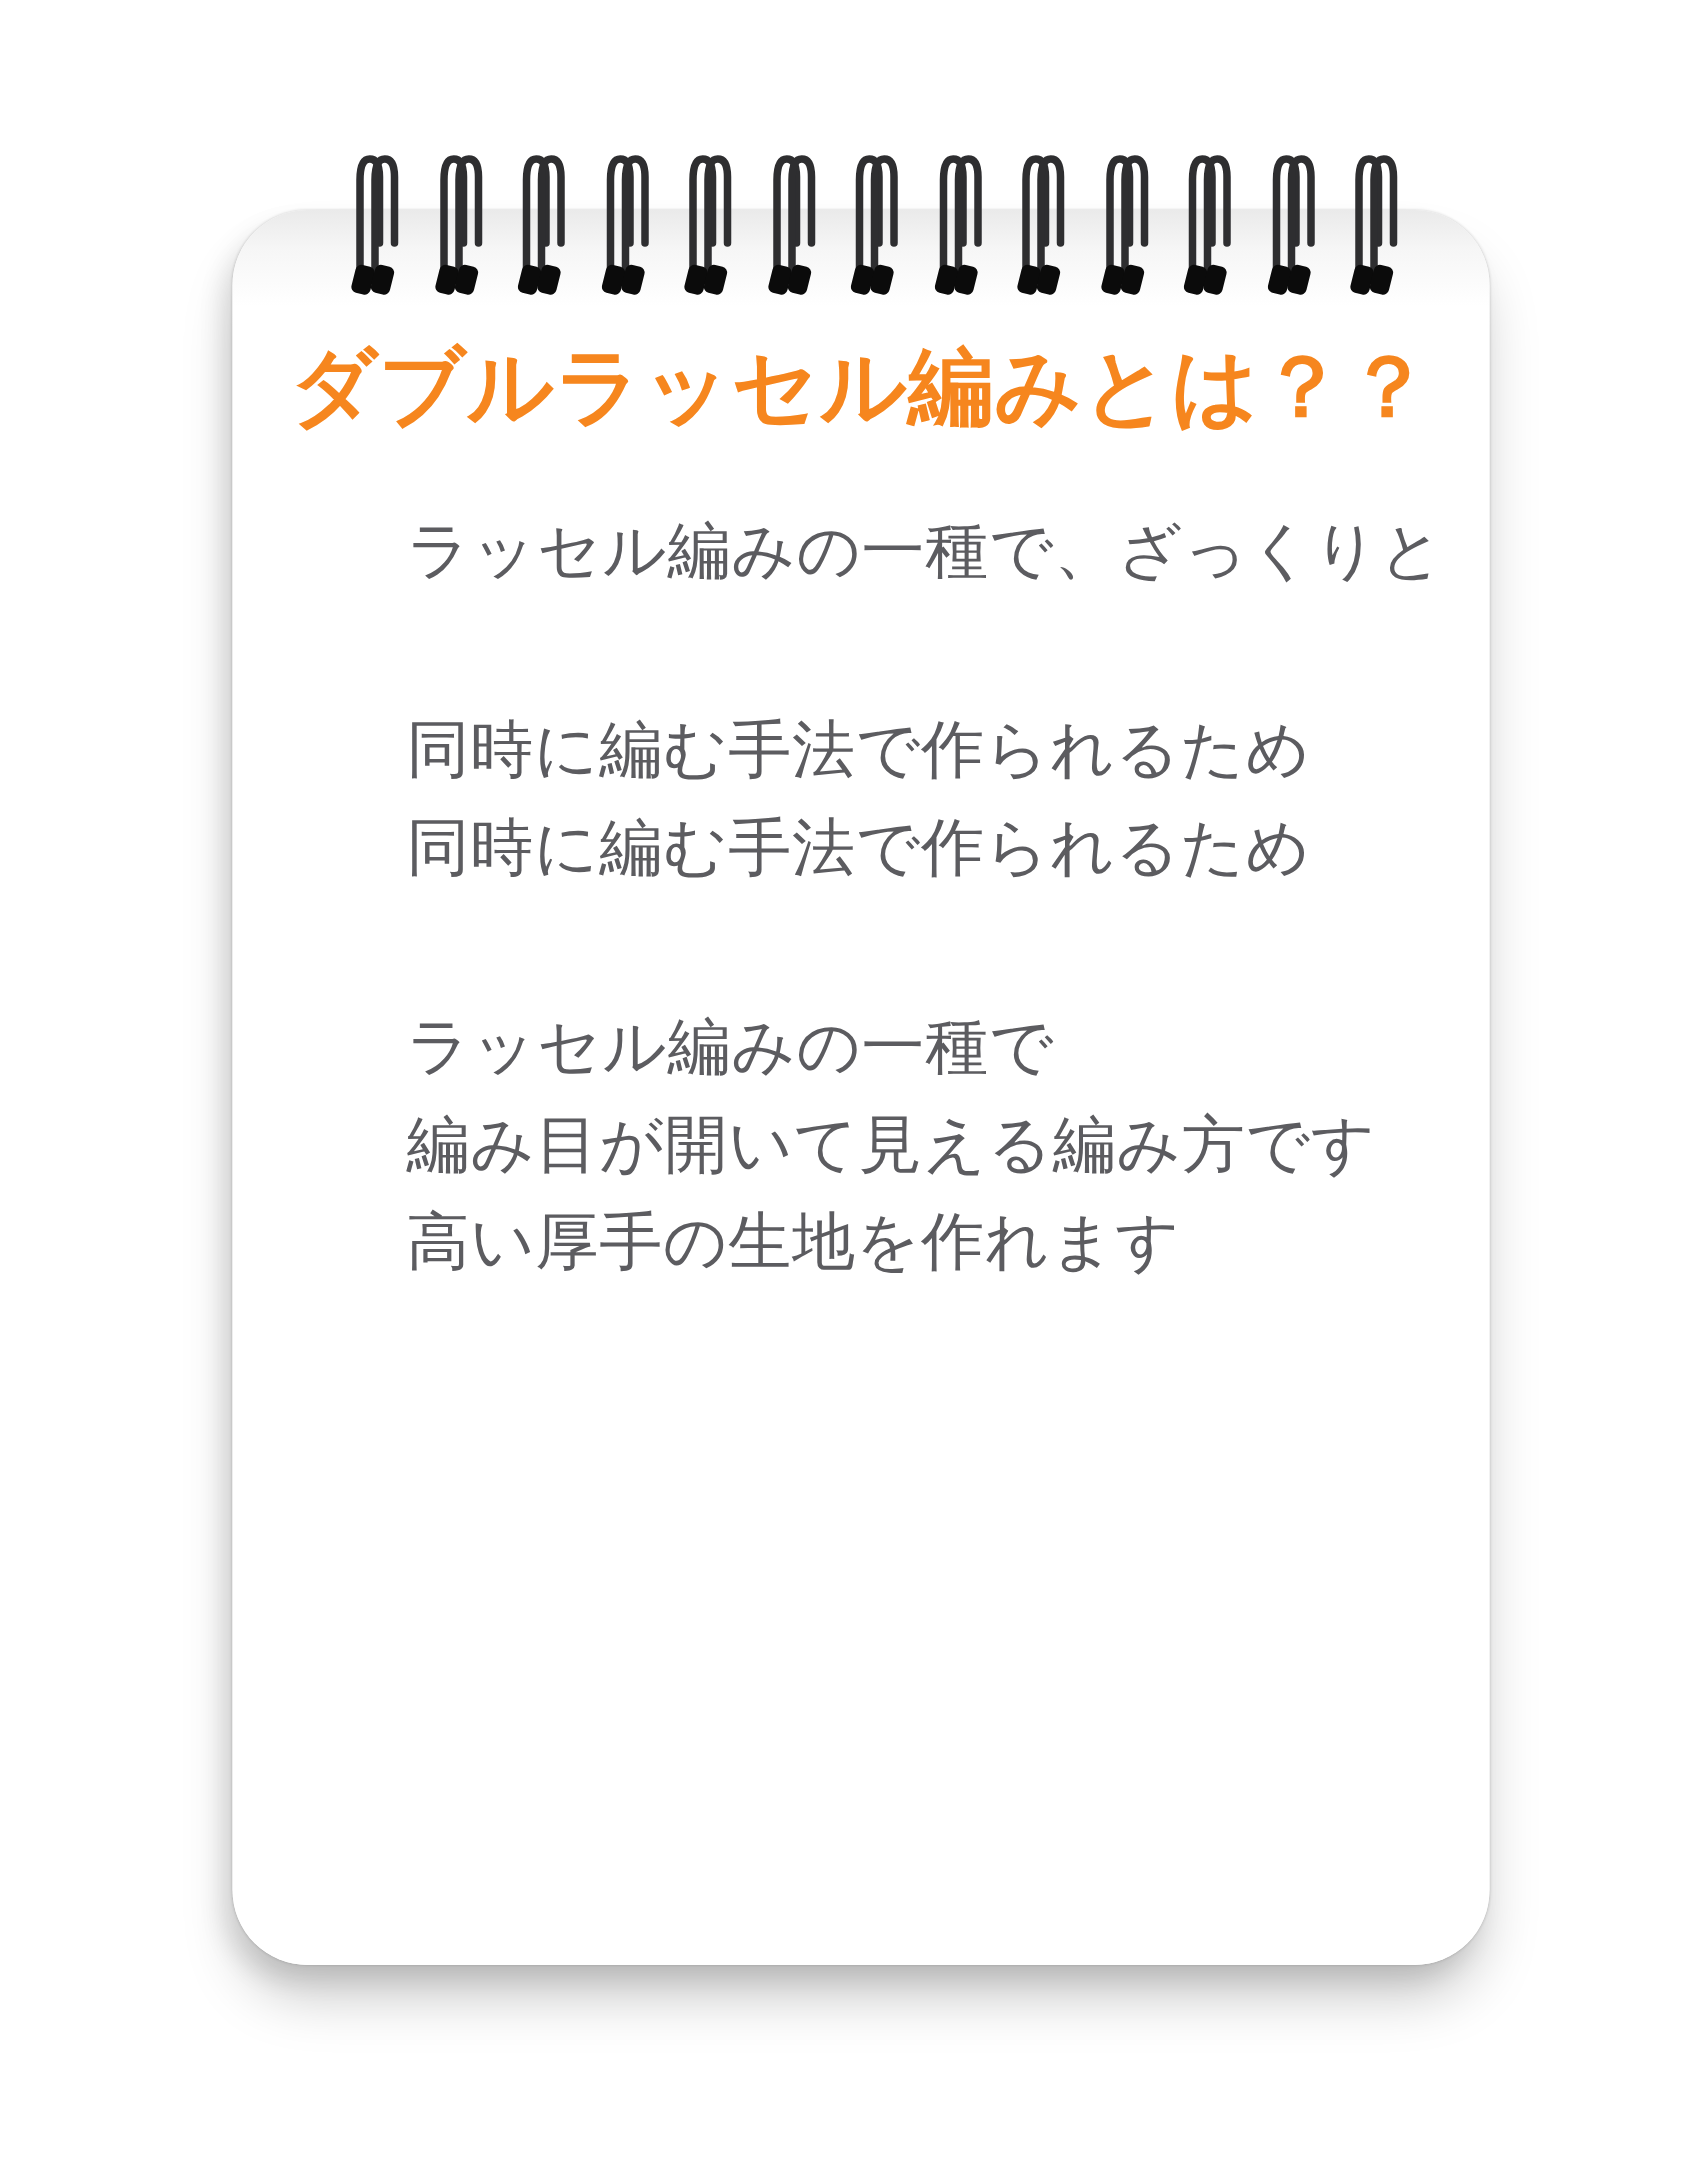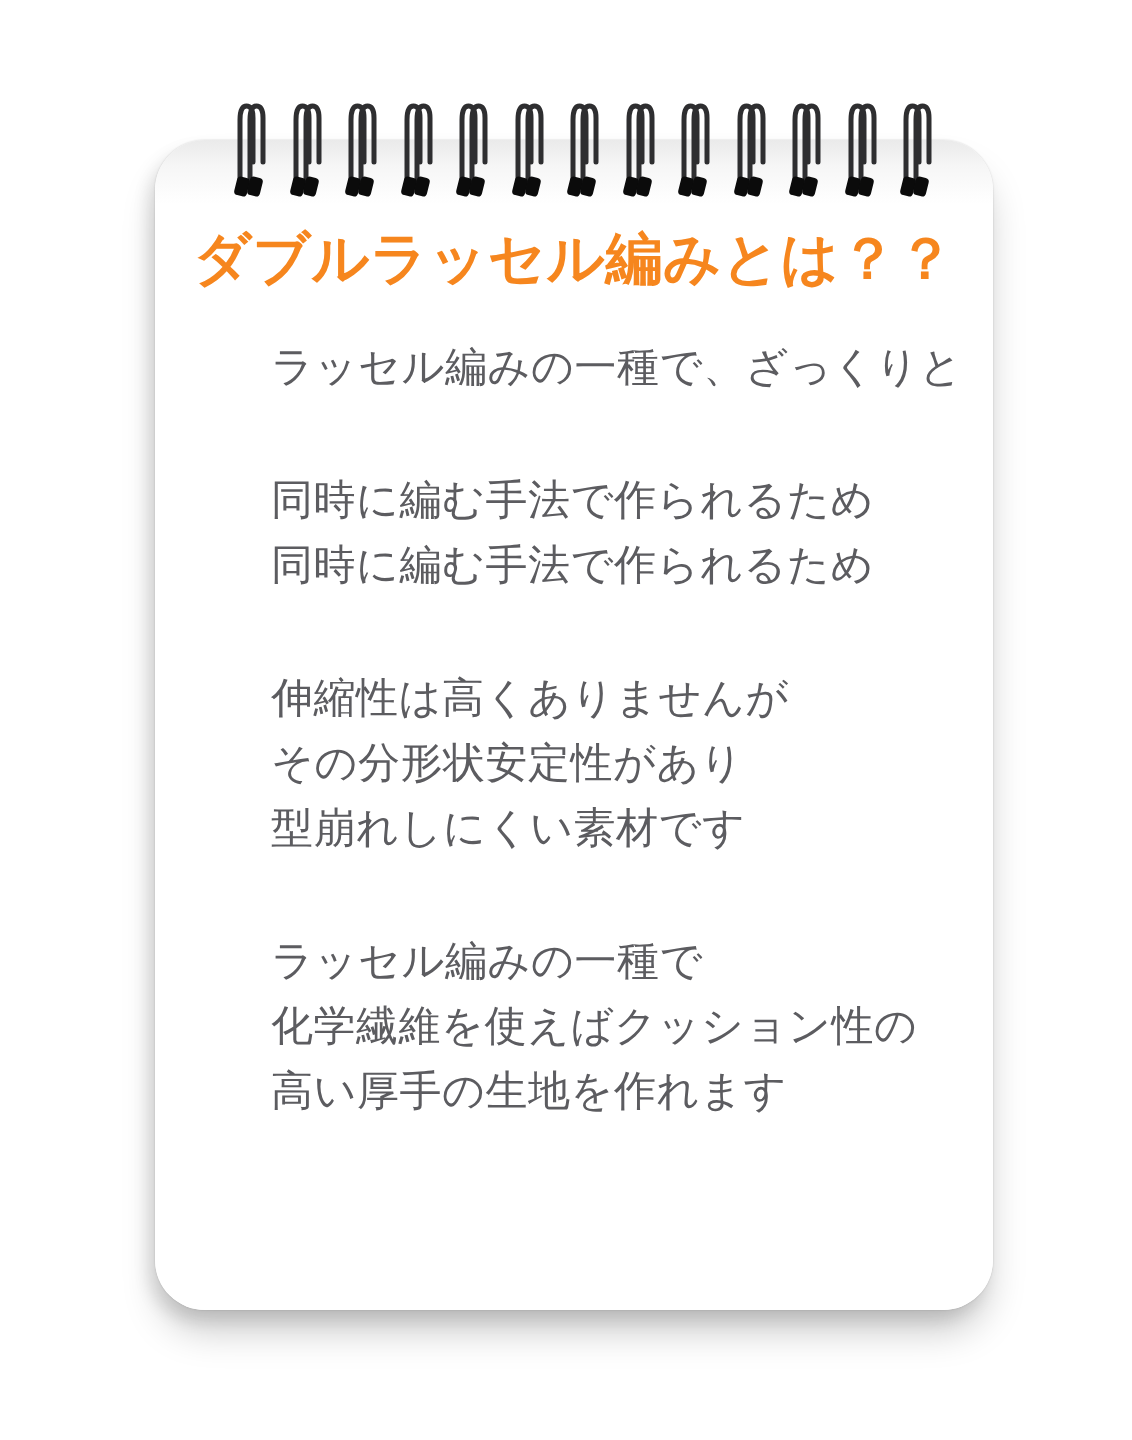--- a/index.html
+++ b/index.html
@@ -160,24 +160,19 @@
     <h1 class="note-title" style="color: rgb(246, 134, 30);">ダブルラッセル編みとは？？</h1>
     <div class="note-body" id="note-body" style="color: rgb(92, 92, 96);">
         <div class="para">
           <div class="line">ラッセル編みの一種で、ざっくりと</div>
         </div>
         <div class="para">
           <div class="line">同時に編む手法で作られるため</div>
           <div class="line">同時に編む手法で作られるため</div>
         </div>
         <div class="para">
-          <div class="line">伸縮性は高くありませんが</div>
-          <div class="line">その分形状安定性があり</div>
-          <div class="line">型崩れしにくい素材です</div>
-        </div>
-        <div class="para">
           <div class="line">ラッセル編みの一種で</div>
-          <div class="line">化学繊維を使えばクッション性の</div>
+          <div class="line">編み目が開いて見える編み方です</div>
           <div class="line">高い厚手の生地を作れます</div>
         </div>
       </div>
   </div>
 </div>
 
 </body></html>

